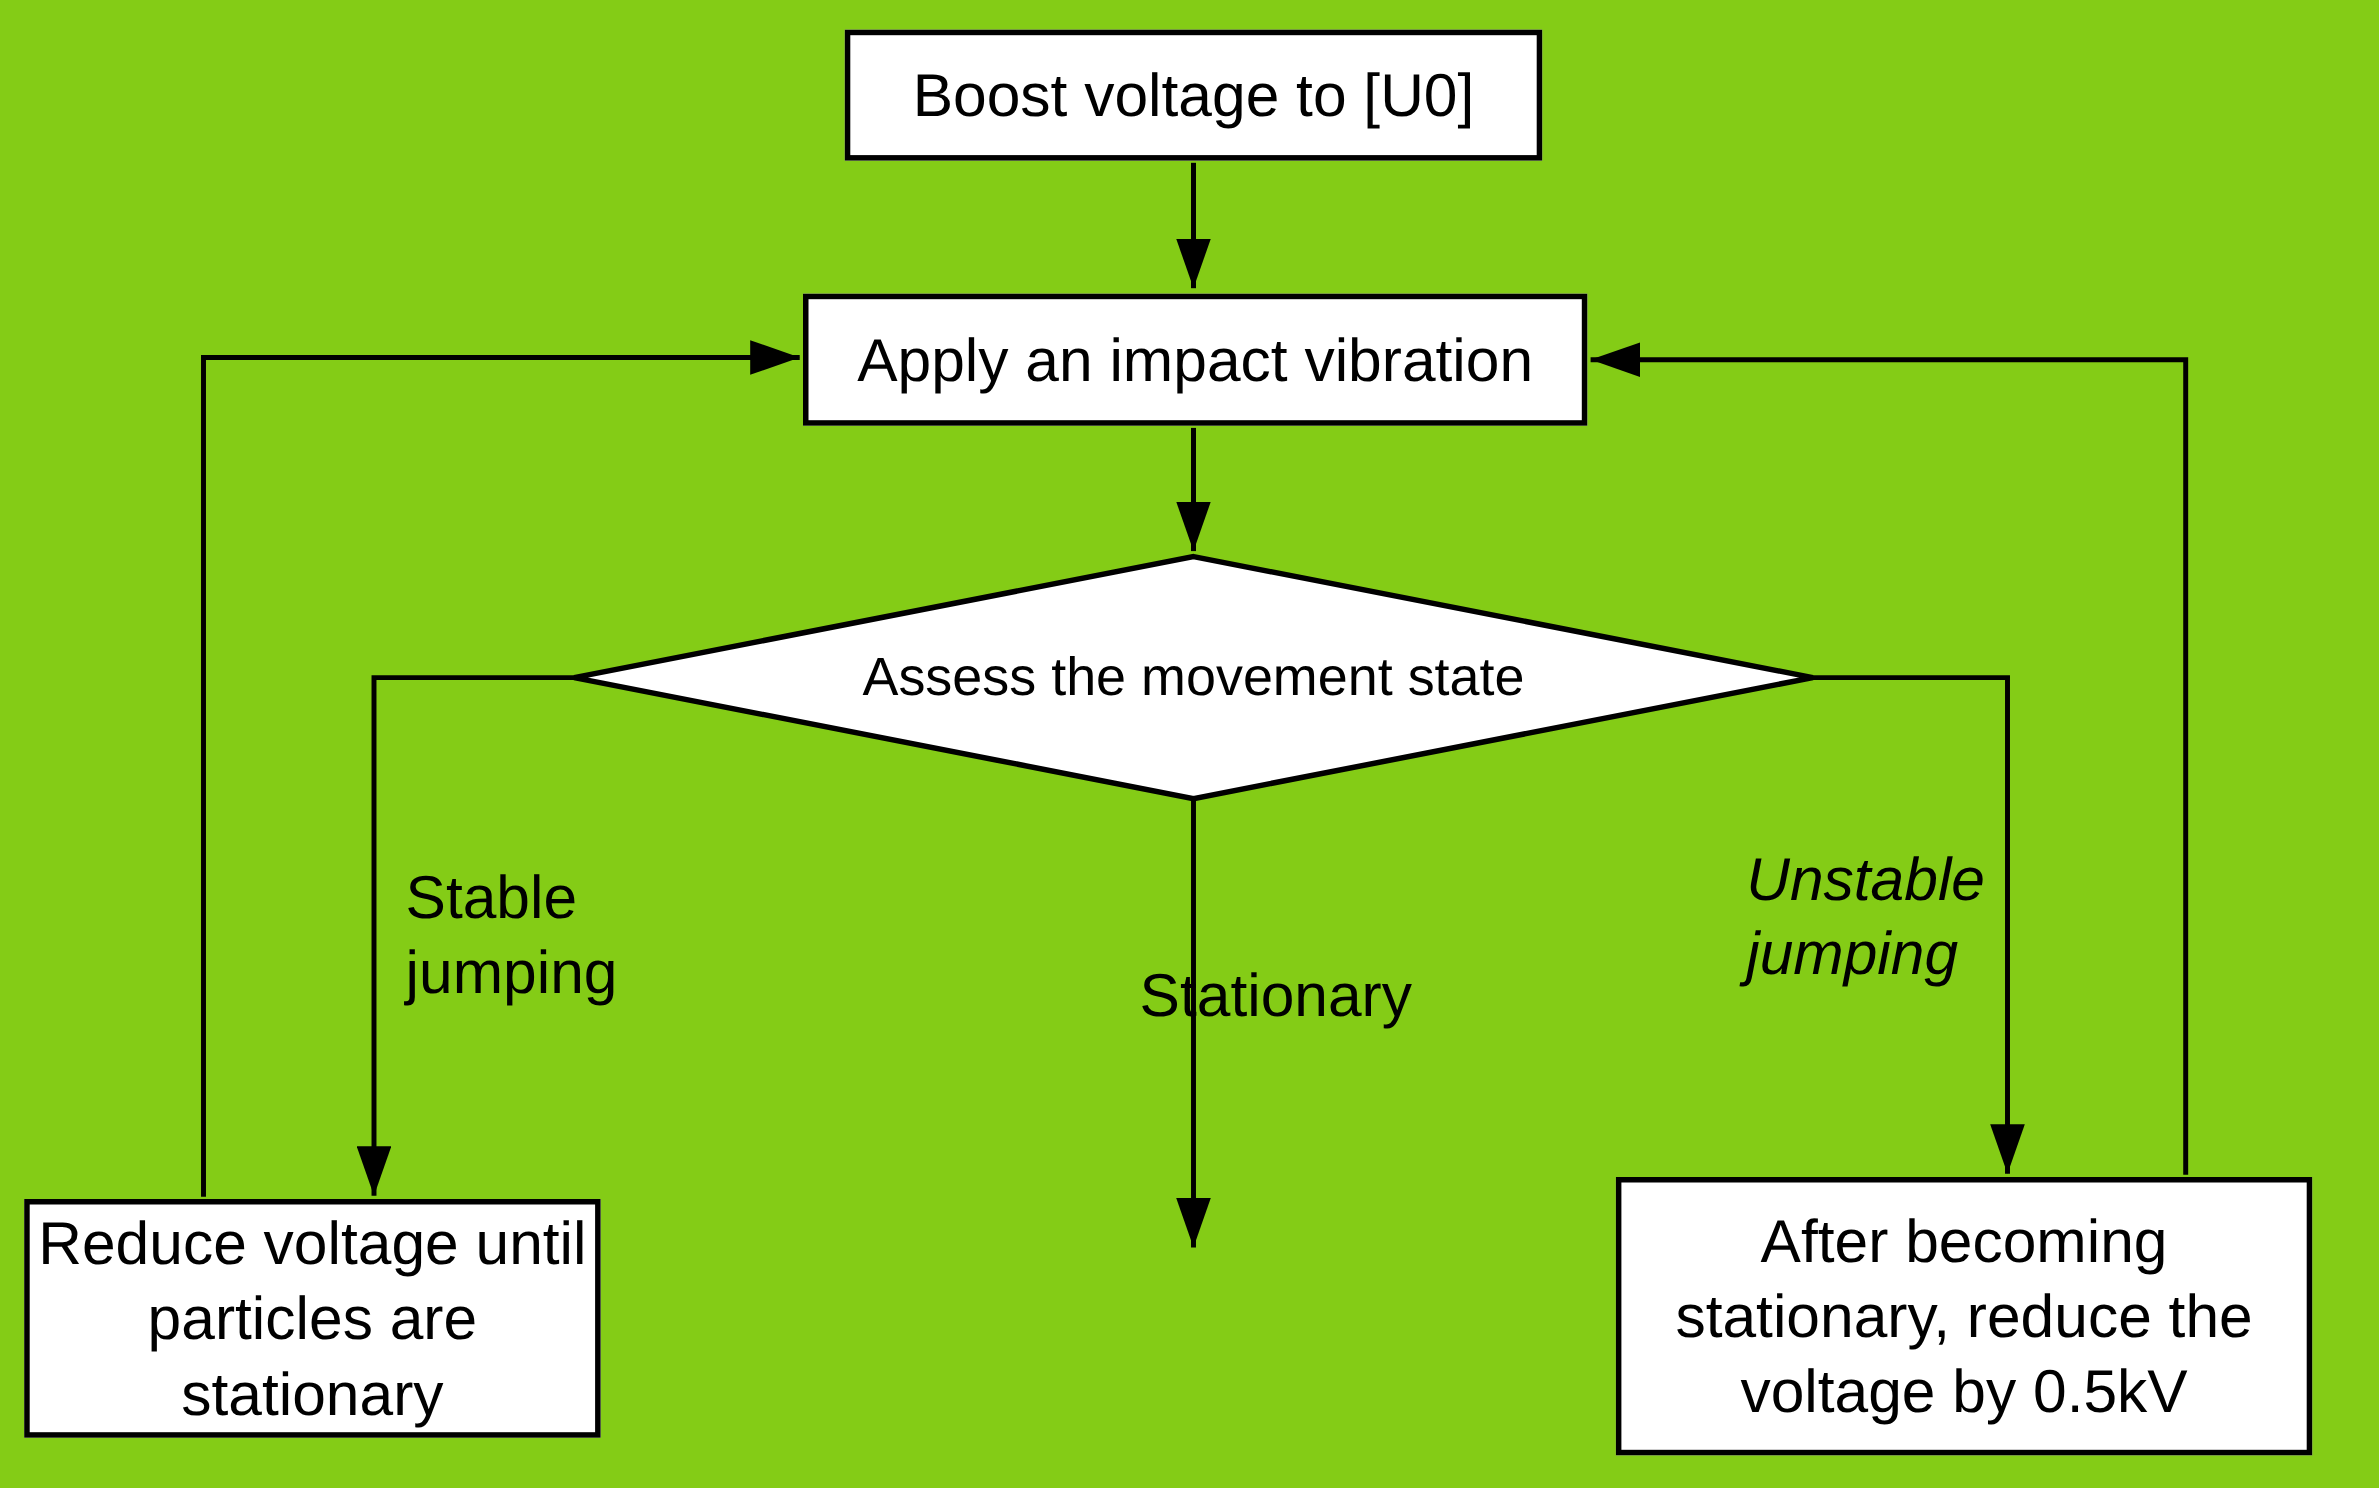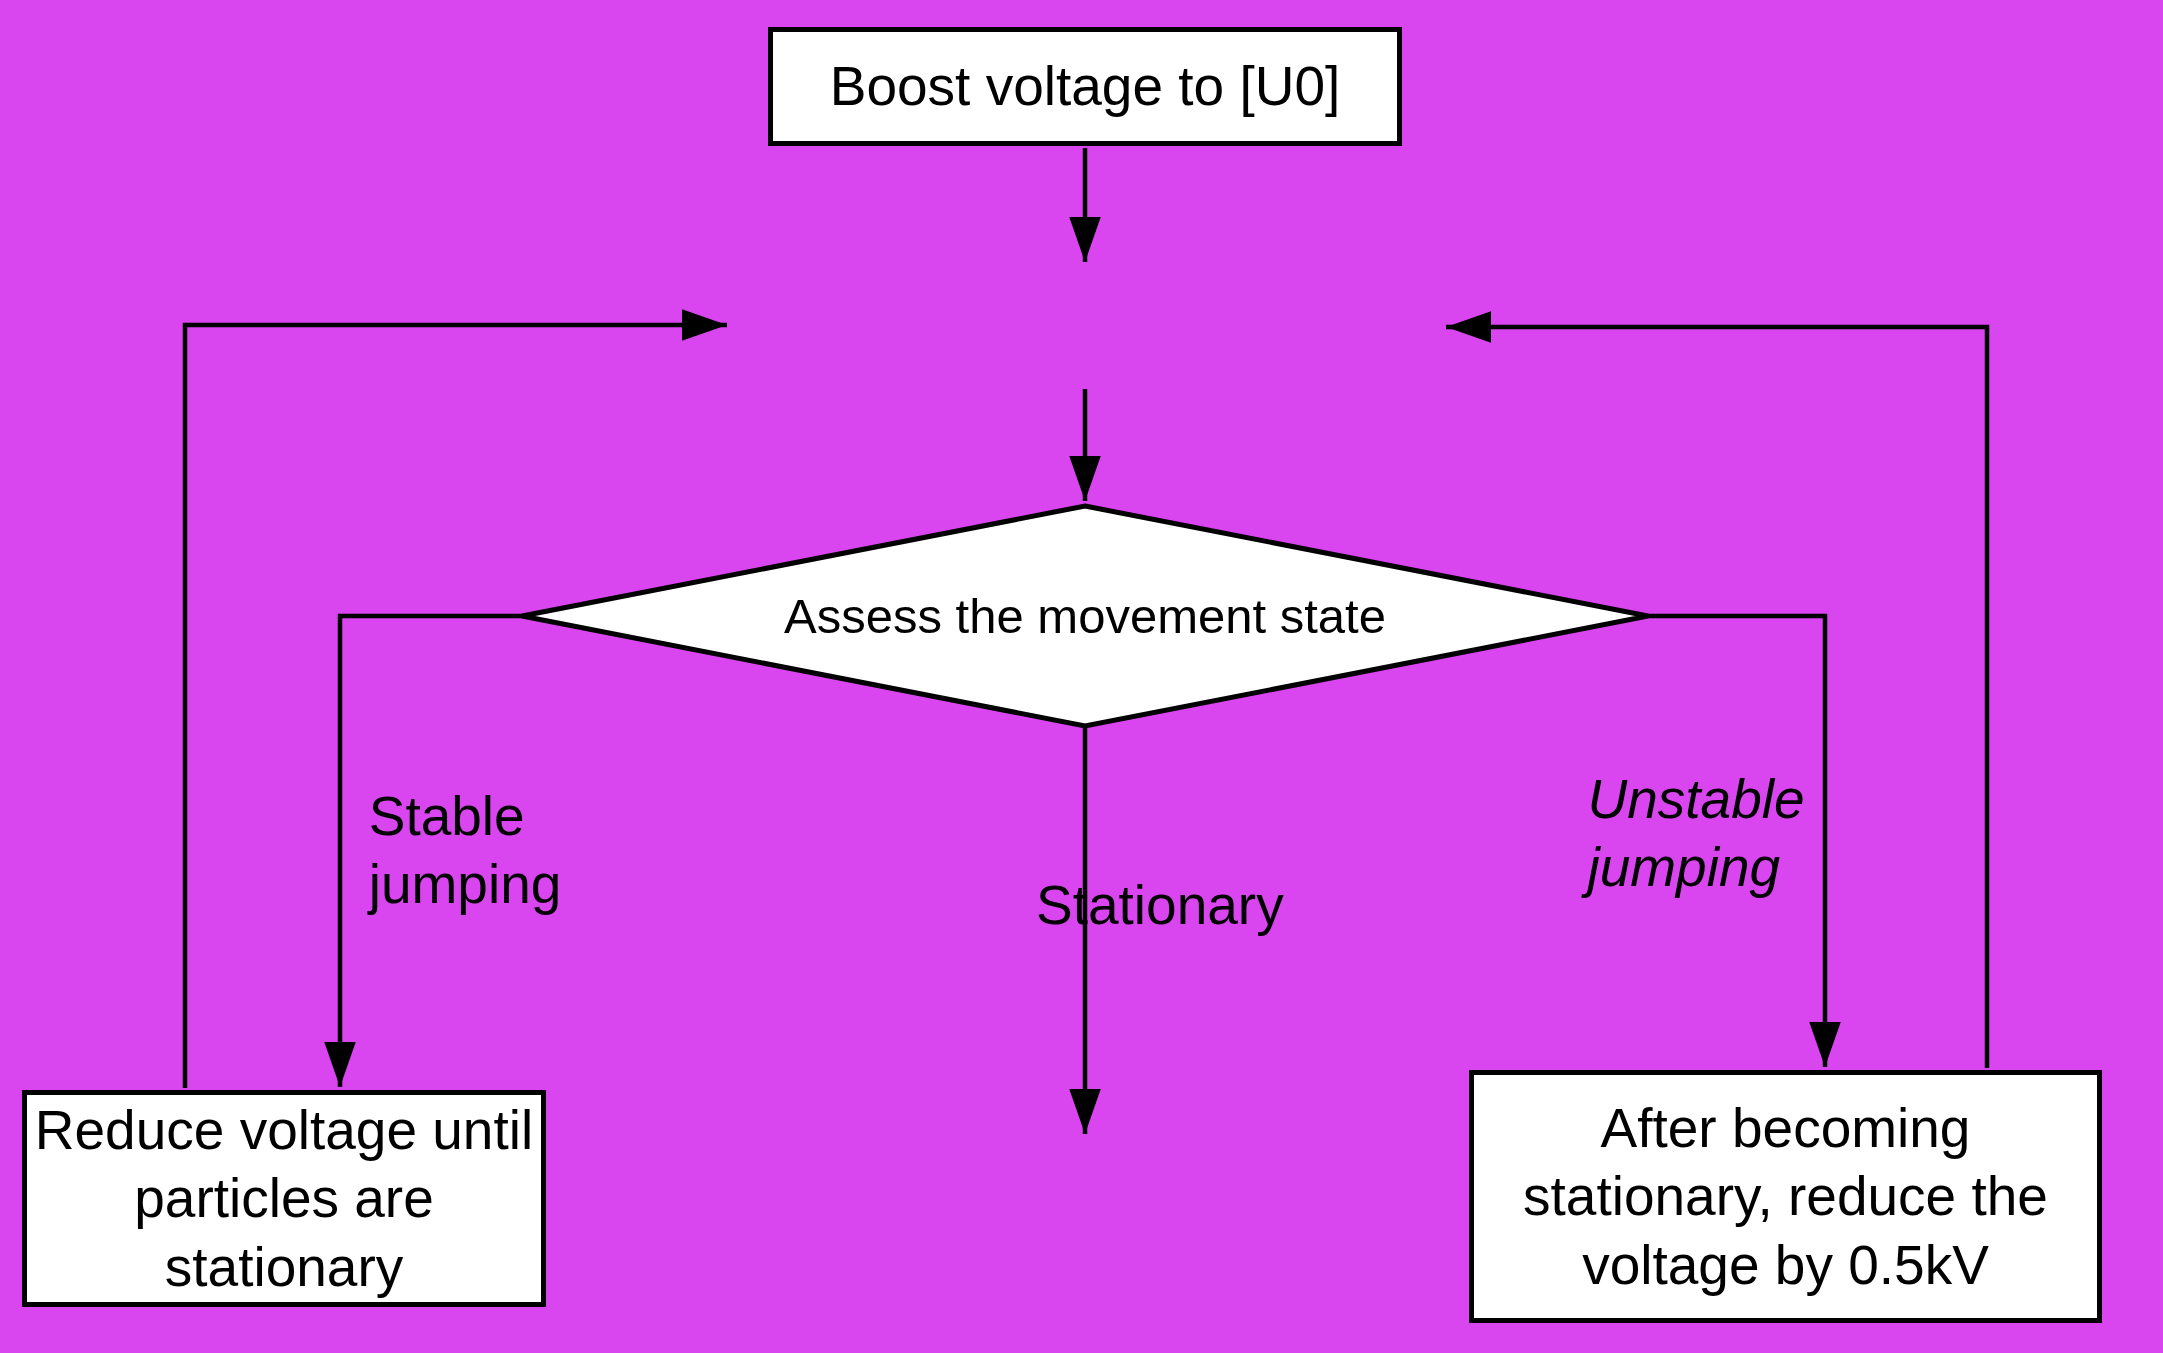--- a/index.html
+++ b/index.html
@@ -4,21 +4,21 @@
 <style>
   html, body {
     margin: 0;
     padding: 0;
     background: #ffffff;
   }
   .canvas {
     position: relative;
     width: 2163px;
     height: 1353px;
-    background: #d946ef;
+    background: #84cc16;
     font-family: "Liberation Sans", "DejaVu Sans", sans-serif;
     color: #000000;
     overflow: hidden;
   }
   .wires {
     position: absolute;
     left: 0; top: 0;
     width: 2163px;
     height: 1353px;
   }
@@ -87,20 +87,21 @@
 
     <path d="M 185 1088 V 325 H 727" fill="none" stroke="#000000" stroke-width="4.5" marker-end="url(#arrow)"></path>
 
     <path d="M 1987 1068 V 327 H 1446" fill="none" stroke="#000000" stroke-width="4.5" marker-end="url(#arrow)"></path>
 
     <polygon points="1085,506 1648,616 1085,726 522,616" fill="#ffffff" stroke="#000000" stroke-width="5"></polygon>
   </svg>
 
   <div class="node" id="node-boost">Boost voltage to [U0]</div>
 
+  <div class="node" id="node-apply">Apply an impact vibration</div>
 
   <div class="diamond-label">Assess the movement state</div>
 
   <div class="node" id="node-reduce">Reduce voltage until
 particles are stationary</div>
 
 
   <div class="node" id="node-after">After becoming
 stationary, reduce the
 voltage by 0.5kV</div>

